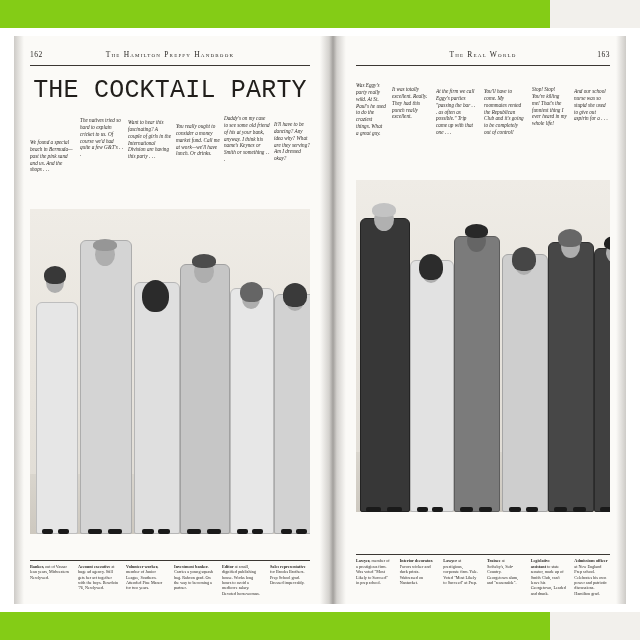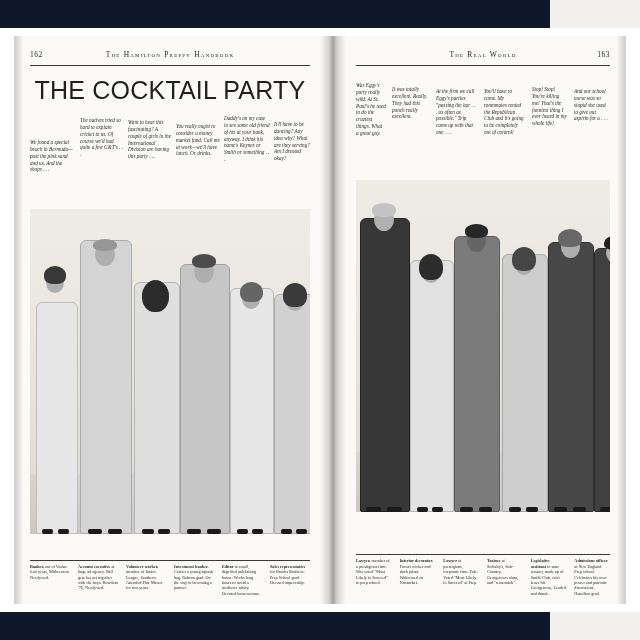--- a/index.html
+++ b/index.html
@@ -5,21 +5,21 @@
   html,body{margin:0;padding:0;}
   body{
     width:640px;height:640px;
     background:#f2f0ec;
     font-family:"Liberation Serif", serif;
     overflow:hidden;
   }
   .page{
     position:relative;
     width:550px;height:640px;
-    background:#0f172a;
+    background:#84cc16;
   }
   
   .book{
     position:absolute;
     left:0;top:28px;
     width:640px;height:584px;
     background:#ffffff;
     box-shadow:0 0 0 0 #fff;
   }
   .paper{
@@ -71,21 +71,21 @@
   .rule{
     height:1px;background:#3b3733;margin-top:3px;
   }
 
   h1.title{
     margin:10px 0 2px 0;
     text-align:center;
     font-size:25px;
     letter-spacing:.2px;
     font-weight:normal;
-    font-family:Liberation Sans, sans-serif;
+    font-family:Liberation Mono, monospace;
     color:#211e1b;
     white-space:nowrap;
   }
 
   
   .balloons{
     position:relative;
     height:96px;
     margin-top:4px;
   }

